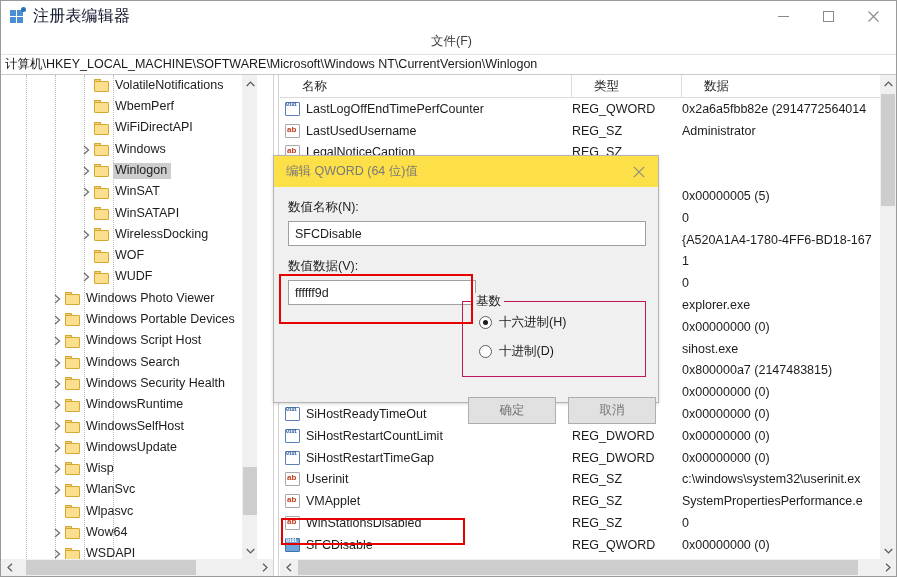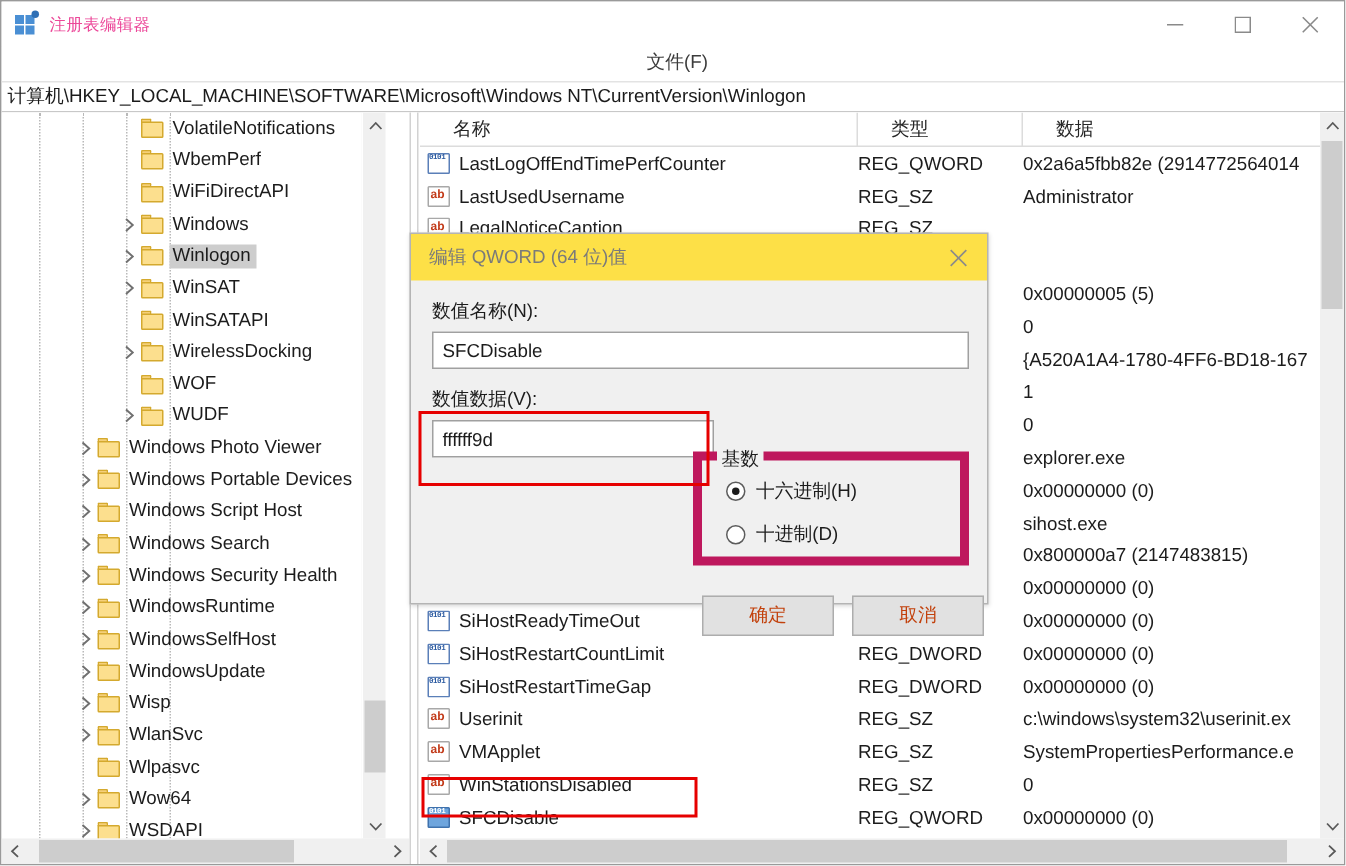--- a/index.html
+++ b/index.html
@@ -34,21 +34,21 @@
   }
   .title-icon .b1 { left:0; top:2px; width:6px; height:6px; }
   .title-icon .b2 { left:7px; top:2px; width:6px; height:6px; }
   .title-icon .b3 { left:0; top:9px; width:6px; height:6px; }
   .title-icon .b4 { left:7px; top:9px; width:6px; height:6px; }
   .title-icon .dot {
     position:absolute; left:11px; top:-1px; width:5px; height:5px;
     background:#2f6fb5; border-radius:50%;
   }
   .title-text {
-    font-size: 11px; color: #ec4899; letter-spacing: 0.2px;
+    font-size: 16px; color: #0f172a; letter-spacing: 0.2px;
   }
   .win-controls {
     position: absolute; right: 0; top: 0; height: 30px;
     display: flex;
   }
   .win-btn {
     width: 45px; height: 30px;
     display: flex; align-items: center; justify-content: center;
     color: #8a8a8a;
   }
@@ -326,21 +326,21 @@
     font-size: 12.5px; color: #1c1c1c;
     padding: 0 6px; line-height: 23px;
     outline: none;
     font-family: "Liberation Sans", sans-serif;
   }
   .dlg-input.narrow { width: 188px; }
 
   .base-group {
     position: absolute; left: 188px; top: 102px;
     width: 184px; height: 76px;
-    border: 6px solid #be185d;
+    border: 1px solid #be185d;
   }
   .base-legend {
     position: absolute; left: 10px; top: -9px;
     background: #f0f0f0; padding: 0 3px;
     font-size: 12.5px; color: #1c1c1c;
   }
   .radio-row {
     display: flex; align-items: center;
     margin-left: 16px; margin-top: 12px;
     font-size: 12.5px; color: #1c1c1c;
@@ -357,21 +357,21 @@
   }
 
   .dlg-buttons {
     position: absolute; left: 194px; top: 198px;
     display: flex; gap: 12px;
   }
   .dlg-btn {
     width: 88px; height: 27px;
     background: #e1e1e1;
     border: 1px solid #adadad;
-    font-size: 12.5px; color: #c2410c;
+    font-size: 12.5px; color: #737373;
     display:flex; align-items:center; justify-content:center;
     font-family: "Liberation Sans", sans-serif;
   }
 </style>
 </head>
 <body>
 
 <div id="app">
 
   <div class="titlebar">

